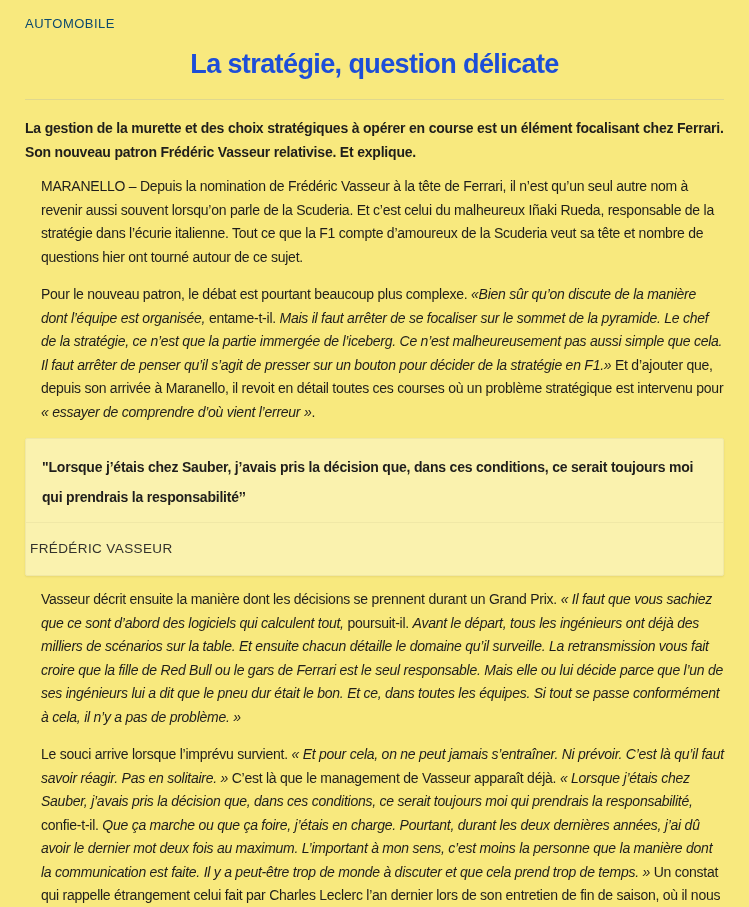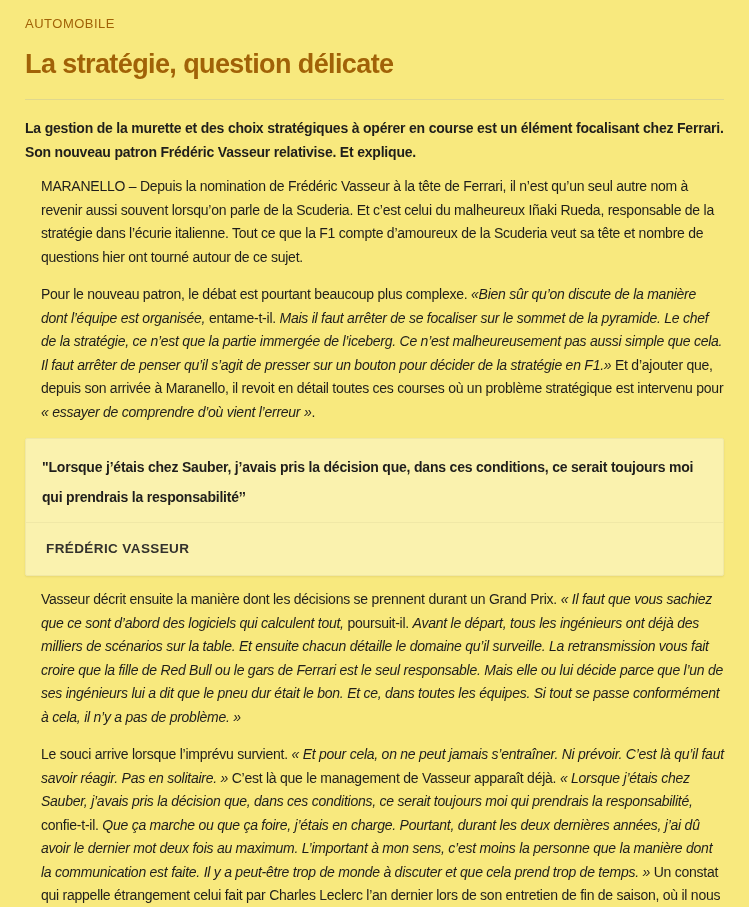--- a/index.html
+++ b/index.html
@@ -21,30 +21,30 @@
   }
   .page{
     box-sizing:border-box;
     width:749px;
     min-height:907px;
     padding:16px 25px 18px 25px;
   }
   .category{
     font-size:13px;
     letter-spacing:.5px;
-    color:#a16207;
+    color:#0c4a6e;
     margin:0 0 18px 0;
     cursor:pointer;
   }
   .title{
     font-size:27px;
     font-weight:bold;
     letter-spacing:-0.6px;
-    text-align:left;
-    color:#a16207;
+    text-align:center;
+    color:#1d4ed8;
     margin:13px 0 19px 0;
     line-height:1.15;
   }
   .byline{
     font-size:13px;
     letter-spacing:.6px;
     color:var(--muted);
     margin:0 0 4px 0;
   }
   .rule{
@@ -80,23 +80,22 @@
     line-height:30px;
     letter-spacing:-0.2px;
     padding:13px 16px 10px 16px;
     margin:0;
   }
   .pullquote-author{
     border-top:1px solid var(--box-border);
     font-size:13.5px;
     letter-spacing:.4px;
     color:#33322C;
-    padding:18px 16px 19px 20px;
+    padding:18px 16px 19px 4px;
     margin:0;
-    font-weight:bold;
   }
 </style>
 </head>
 <body>
 
 <div class="page">
 
   <div class="category">AUTOMOBILE</div>
 
   <h1 class="title">La stratégie, question délicate</h1>

